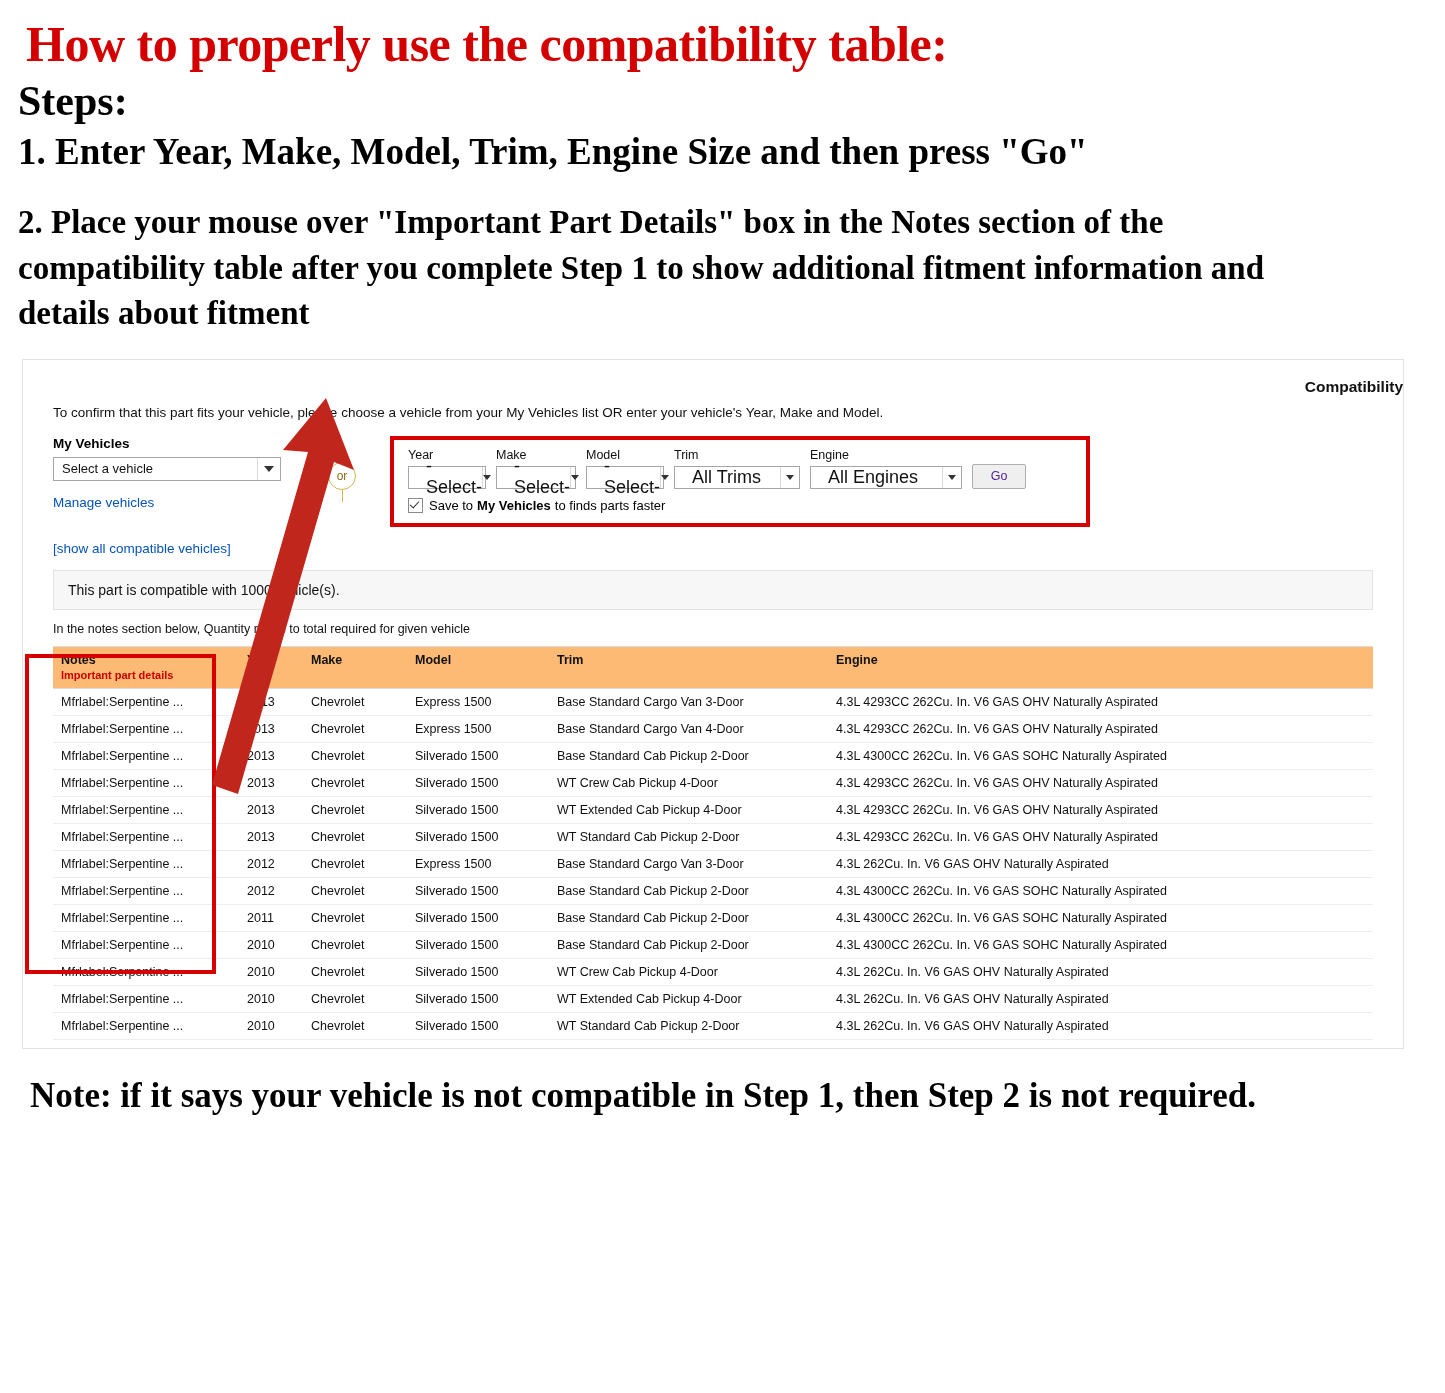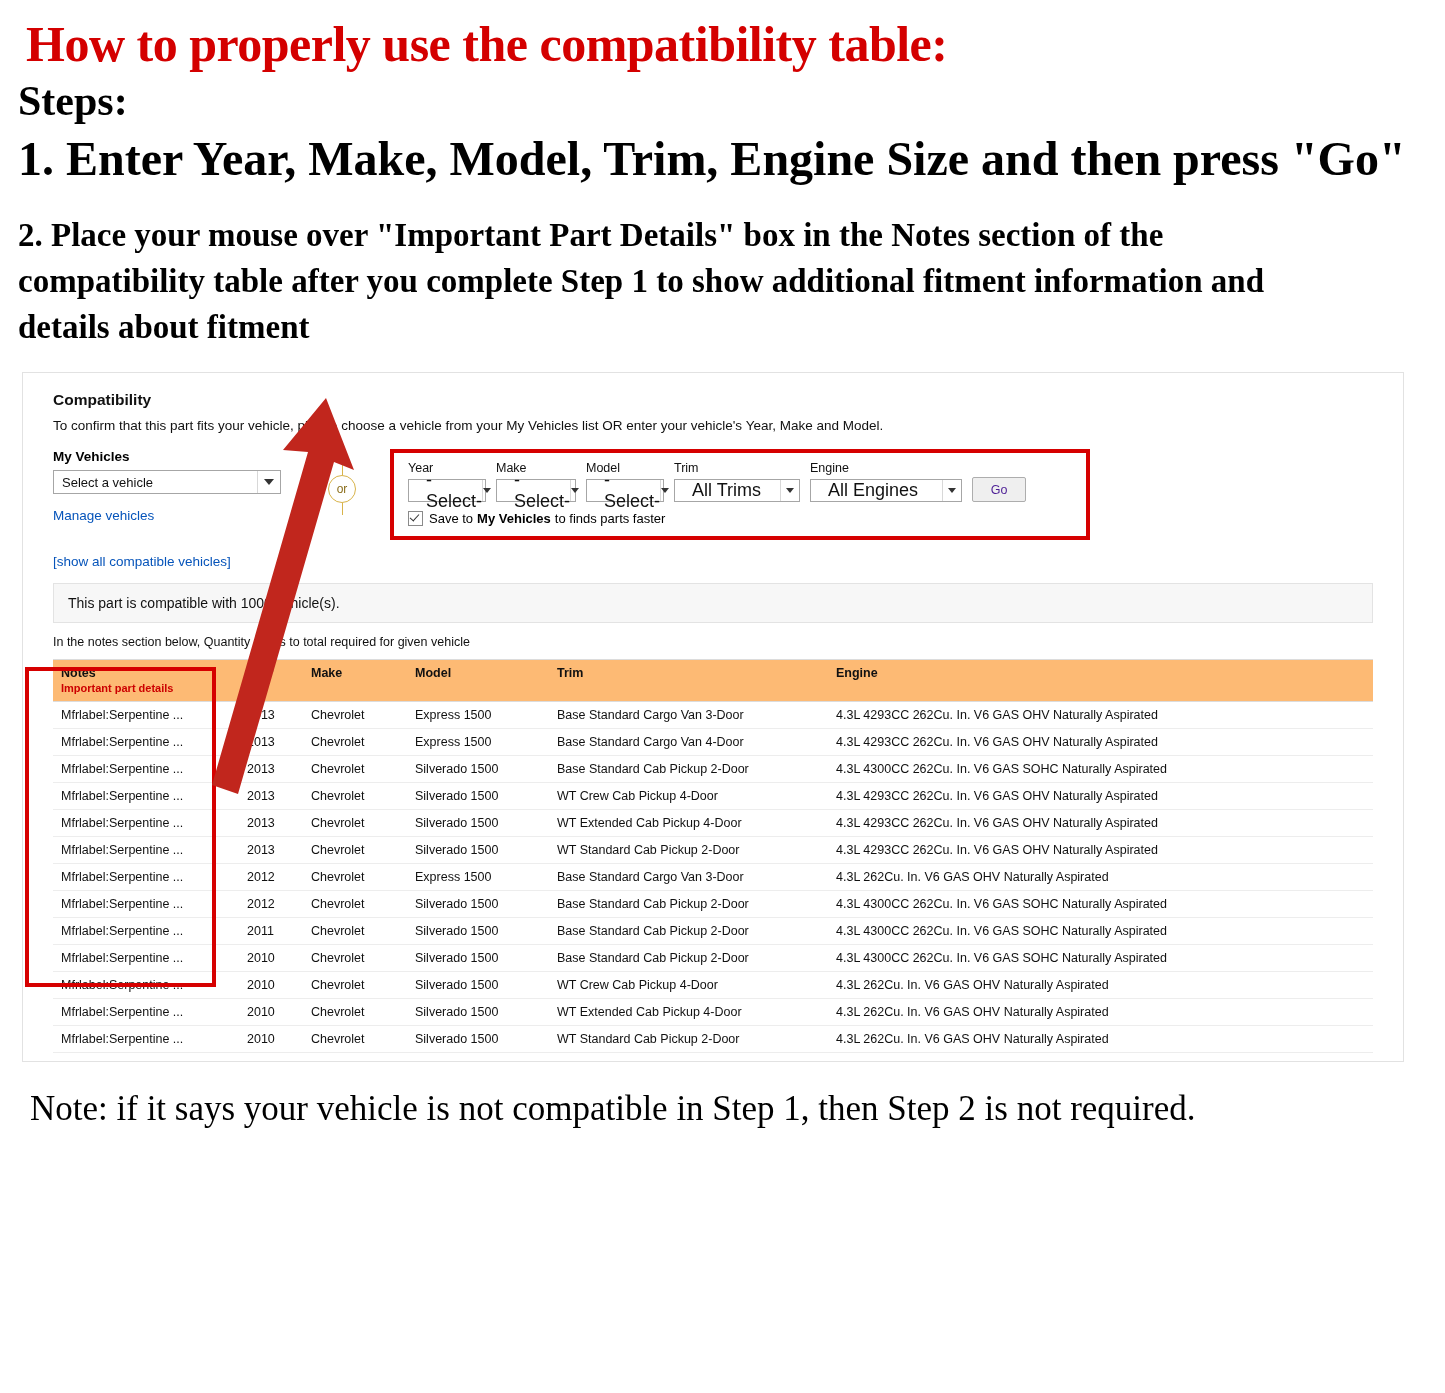--- a/index.html
+++ b/index.html
@@ -37,21 +37,21 @@
     font-weight: bold;
     color: #000;
     font-size: 42px;
     line-height: 1.08;
     margin: 0;
     padding: 8px 0 0 18px;
   }
   .step-line {
     font-family: "Liberation Serif", serif;
     font-weight: bold;
-    font-size: 48px;
+    font-size: 37px;
     line-height: 1.2;
     margin: 0;
     padding: 6px 0 0 18px;
   }
   .step-two {
     font-family: "Liberation Serif", serif;
     font-weight: bold;
     font-size: 33px;
     line-height: 1.38;
     margin: 0;
@@ -67,20 +67,21 @@
     box-sizing: border-box;
     background: #fff;
     padding: 18px 0 0 0;
     font-size: 13px;
   }
   .compat-title {
     font-weight: bold;
     font-size: 15.5px;
     padding: 0 0 0 30px;
     color: #111;
+    text-align: right;
   }
   .compat-sub {
     font-size: 13.5px;
     padding: 9px 0 0 30px;
     color: #111;
   }
   .compat-body {
     display: flex;
     align-items: flex-start;
     padding: 16px 0 0 30px;
@@ -302,21 +303,21 @@
     left: 140px;
     top: 390px;
     width: 280px;
     height: 440px;
     pointer-events: none;
   }
 
   
   .note-text {
     font-family: "Liberation Serif", serif;
-    font-weight: normal;
+    font-weight: bold;
     font-size: 35px;
     line-height: 1.32;
     margin: 0;
     padding: 24px 50px 0 30px;
     color: #000;
   }
   .contact-text {
     font-family: "Liberation Serif", serif;
     font-weight: bold;
     font-size: 34px;

